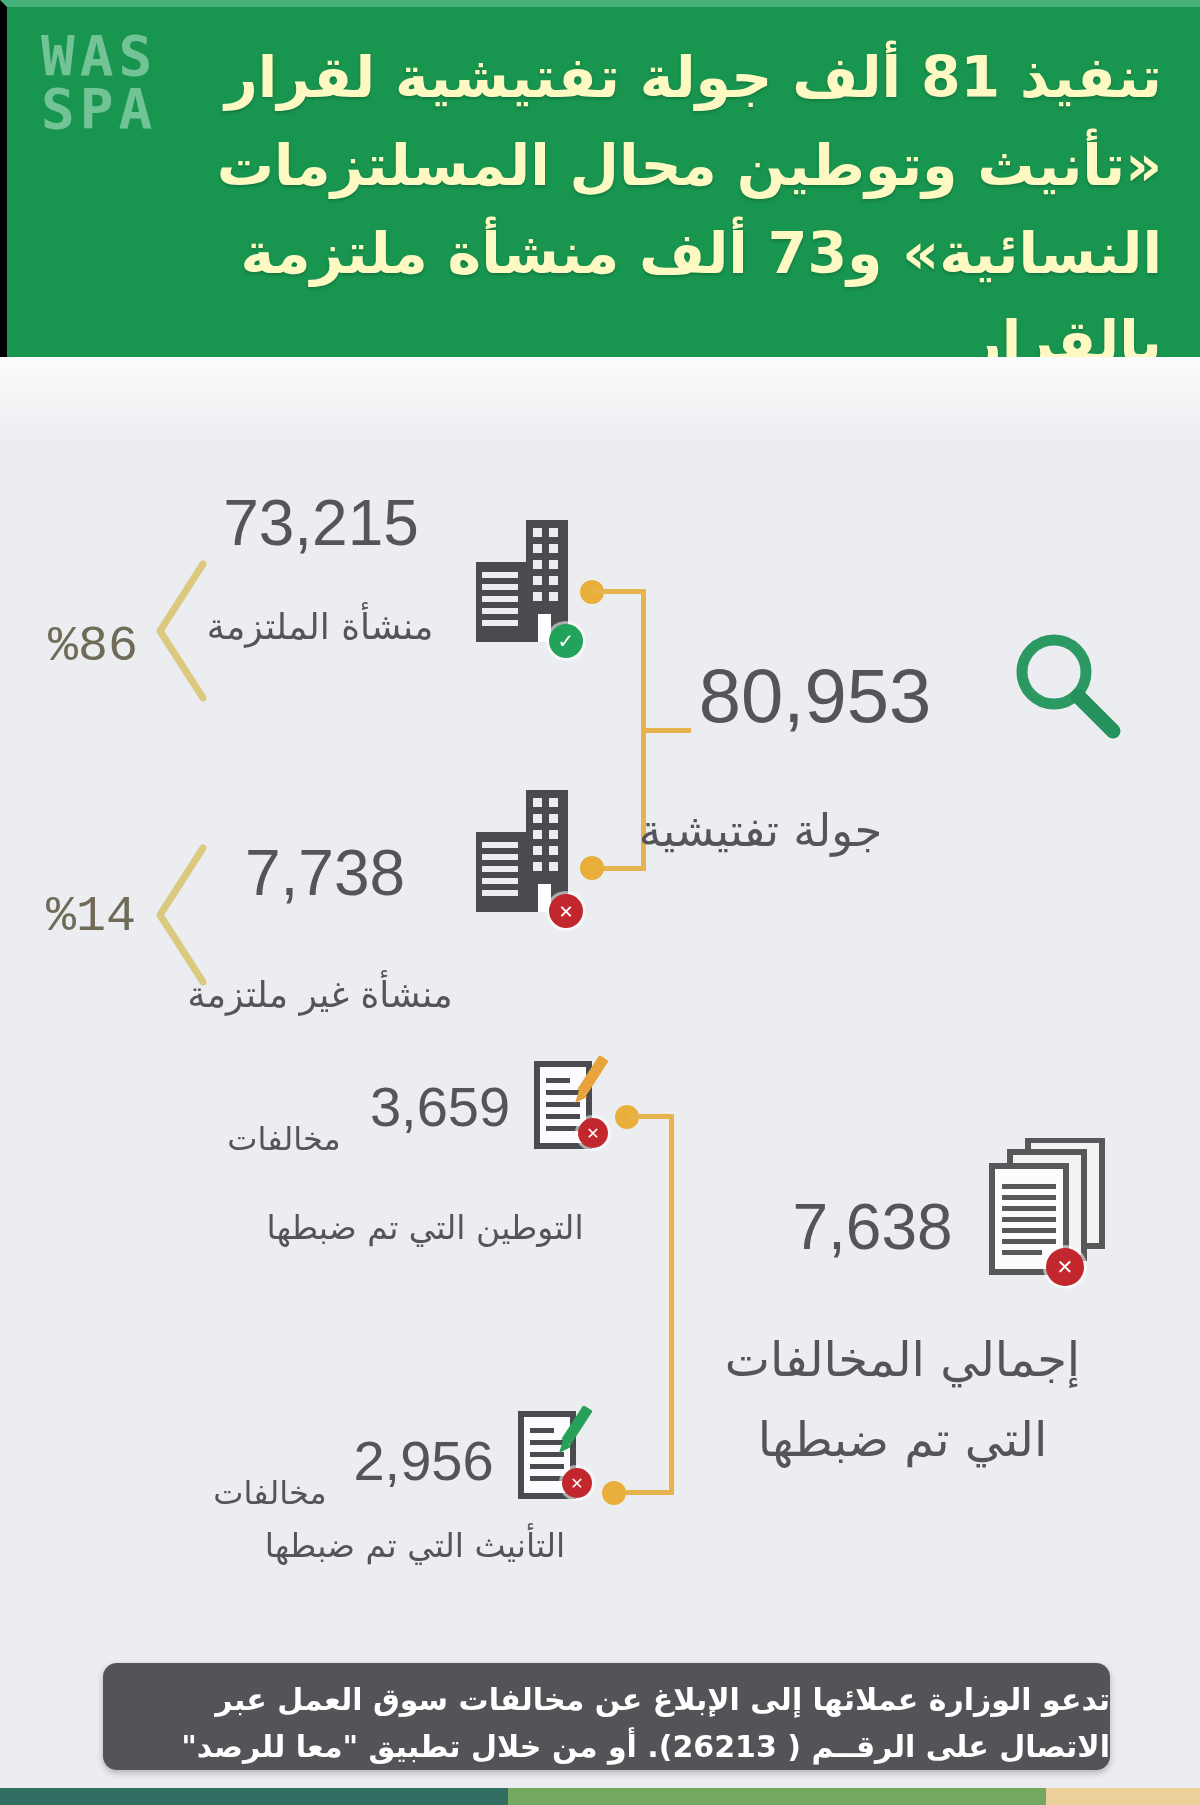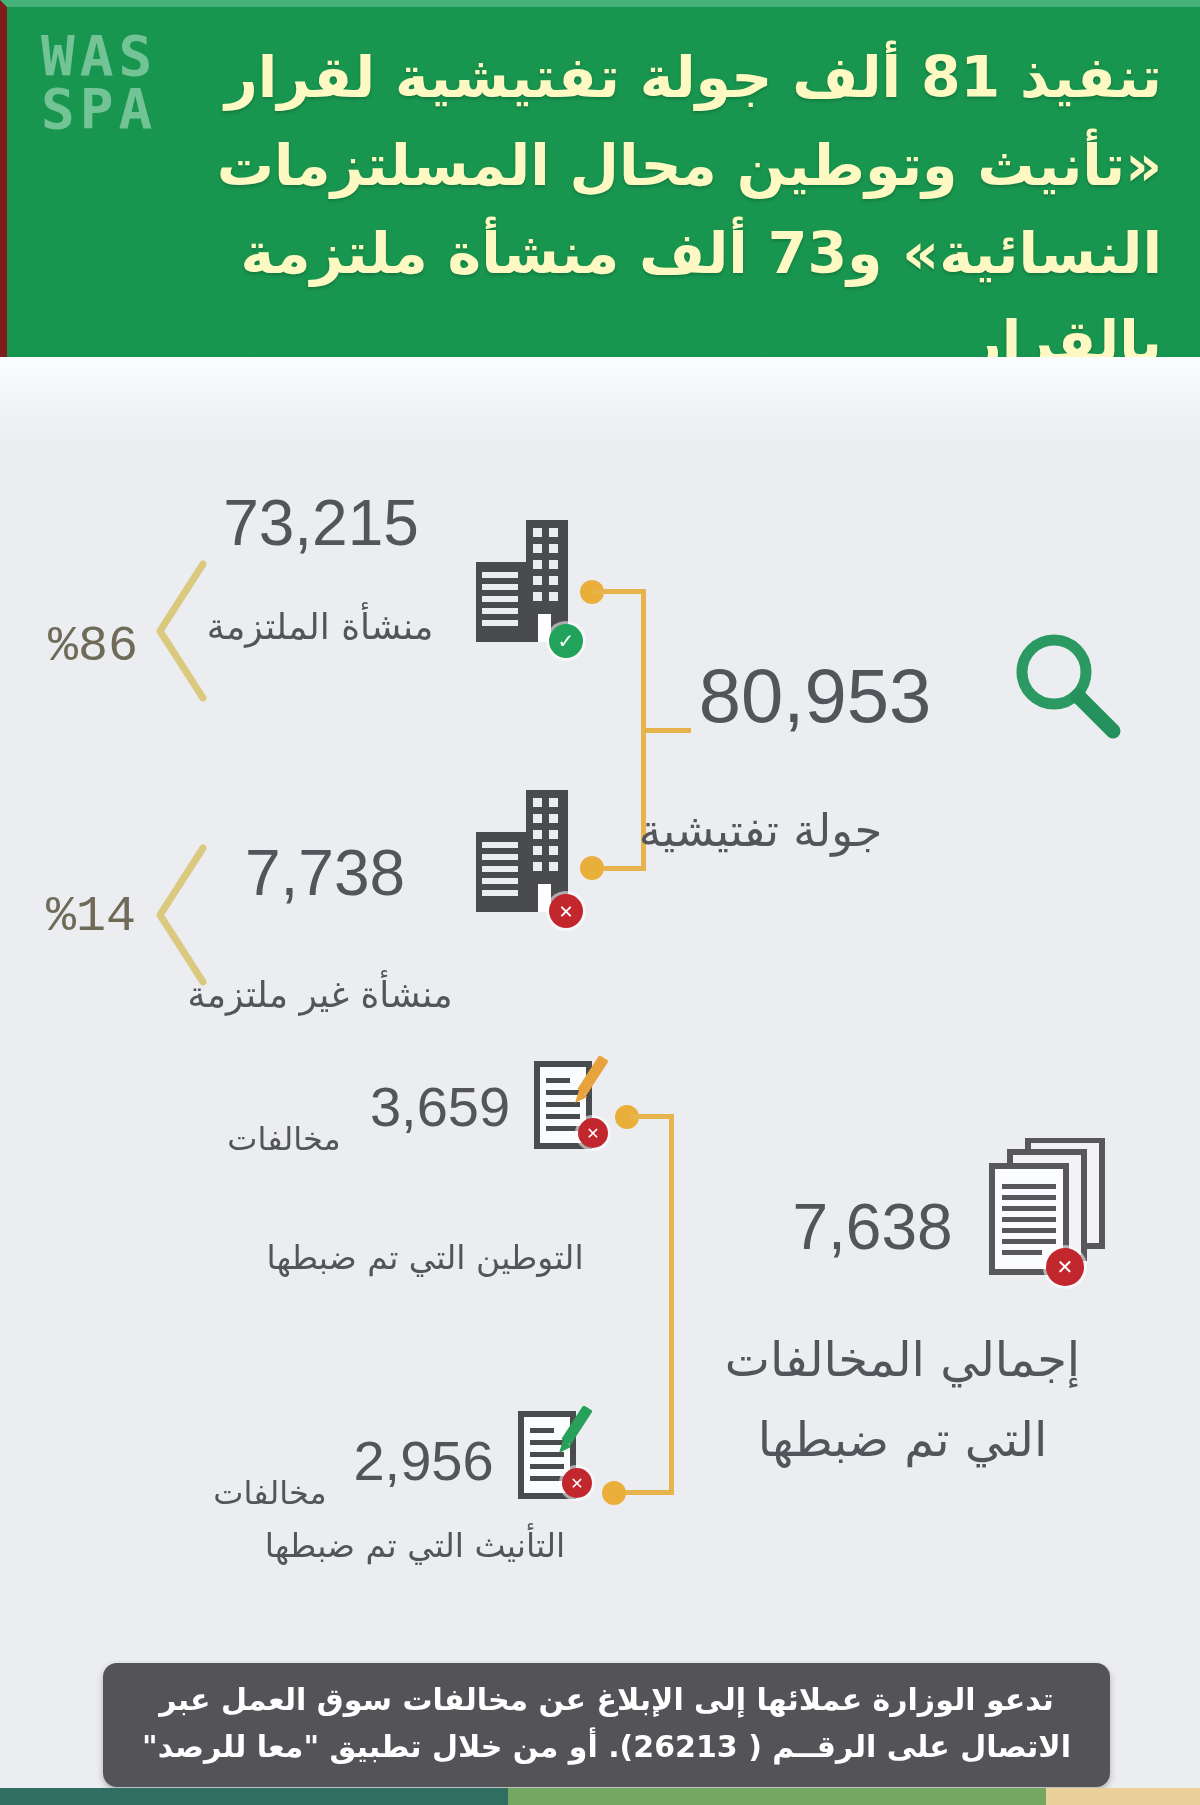--- a/index.html
+++ b/index.html
@@ -1,21 +1,21 @@
 <!DOCTYPE html>
 <html lang="ar"><head>
 <meta charset="utf-8">
 <style>
   html,body{margin:0;padding:0;background:#d8dadd;}
   .canvas{position:relative;width:1200px;height:1805px;overflow:hidden;background:#ecedf0;
           font-family:"DejaVu Sans",sans-serif;margin:0 auto;}
   .abs{position:absolute;}
   
   .hdr{position:absolute;top:0;left:0;width:1200px;height:357px;background:#18954f;
-       border-top:7px solid #46b27a;border-left:7px solid #7f1d1d;box-sizing:border-box;
+       border-top:7px solid #46b27a;border-left:7px solid #000000;box-sizing:border-box;
        box-shadow:0 4px 8px rgba(60,80,70,.25);}
   .hdr-title{position:absolute;top:26px;right:38px;width:1060px;direction:rtl;text-align:right;
        color:#fef9c3;font-size:57px;font-weight:bold;line-height:88px;
        text-shadow:0 2px 3px rgba(8,64,36,.30);}
   .logo{position:absolute;left:34px;top:22px;font-family:"DejaVu Sans Mono",monospace;
        font-weight:bold;font-size:56px;line-height:53px;letter-spacing:5px;
        color:rgba(214,246,228,.48);}
   .fade{position:absolute;top:357px;left:0;width:1200px;height:85px;
        background:linear-gradient(#fbfcfd,#ecedf0);}
   
@@ -26,22 +26,22 @@
        font-size:50px;text-align:center;}
   
   .cline{position:absolute;background:#e6b34c;}
   .cdot{position:absolute;width:24px;height:24px;border-radius:50%;background:#eaaf3a;}
   
   .badge{position:absolute;border-radius:50%;color:#fff;display:flex;align-items:center;
        justify-content:center;font-weight:bold;box-shadow:0 0 0 3px rgba(255,255,255,.55);}
   .badge.green{background:#22a35c;}
   .badge.red{background:#c3272e;}
   
-  .notebar{position:absolute;left:103px;top:1663px;width:1007px;height:124px;background:#545357;
-       border-radius:14px;direction:rtl;text-align:center;color:#fff;font-weight:bold;
+  .notebar{position:absolute;left:103px;top:1663px;width:1007px;height:107px;background:#545357;
+       border-radius:14px;direction:rtl;color:#fff;font-weight:bold;
        font-size:30px;line-height:47px;padding-top:13px;box-sizing:border-box;
        box-shadow:0 3px 6px rgba(40,40,45,.3);}
   .strip{position:absolute;top:1788px;height:17px;}
 </style>
 </head>
 <body>
 
 <div class="canvas">
 
   <div class="hdr">
@@ -133,21 +133,21 @@
     <rect x="3" y="8" width="52" height="82" fill="#fbfcfd" stroke="#4a4b4e" stroke-width="6"></rect>
     <rect x="12" y="22" width="24" height="5" fill="#4a4b4e"></rect>
     <rect x="12" y="34" width="34" height="5" fill="#4a4b4e"></rect>
     <rect x="12" y="46" width="34" height="5" fill="#4a4b4e"></rect>
     <rect x="12" y="58" width="34" height="5" fill="#4a4b4e"></rect>
     <rect x="12" y="70" width="34" height="5" fill="#4a4b4e"></rect>
     <line x1="70" y1="2" x2="48" y2="36" stroke="#e8a33d" stroke-width="11"></line>
     <polygon points="41,47 53,41 46,31" fill="#e8a33d"></polygon>
   </svg>
   <div class="badge red" style="left:578px;top:1118px;width:30px;height:30px;font-size:16px;">✕</div>
-  <div class="albl" style="left:225px;top:1212px;width:400px;font-size:33px;">التوطين التي تم ضبطها</div>
+  <div class="albl" style="left:225px;top:1182px;width:400px;font-size:33px;">التوطين التي تم ضبطها</div>
 
   <div class="cdot" style="left:615px;top:1105px;"></div>
   <div class="cline" style="left:630px;top:1114px;width:44px;height:5px;"></div>
   <div class="cline" style="left:669px;top:1114px;width:5px;height:381px;"></div>
   <div class="cline" style="left:620px;top:1490px;width:54px;height:5px;"></div>
   <div class="cdot" style="left:602px;top:1481px;"></div>
 
   <svg class="abs" style="left:988px;top:1138px;" width="118" height="158" viewBox="0 0 118 158">
     <rect x="40" y="2" width="74" height="106" fill="#f2f3f5" stroke="#58585b" stroke-width="6"></rect>
     <rect x="22" y="14" width="74" height="106" fill="#f2f3f5" stroke="#58585b" stroke-width="6"></rect>

